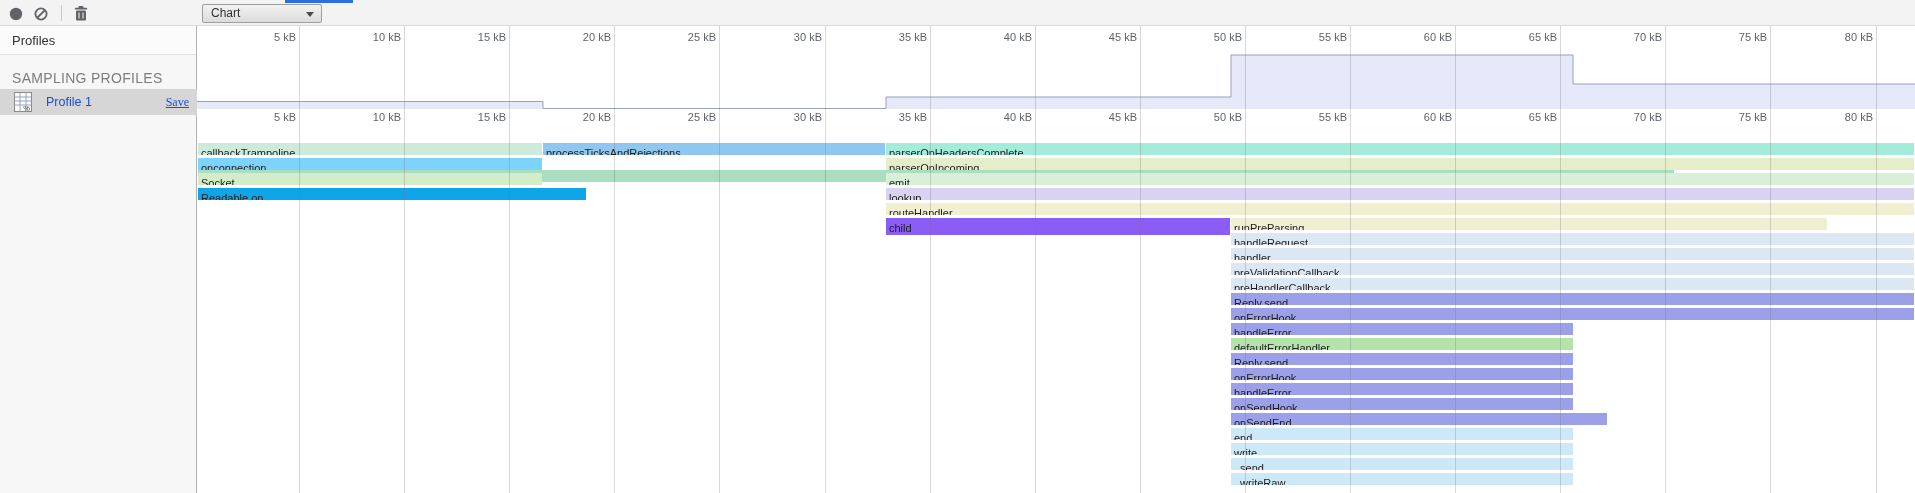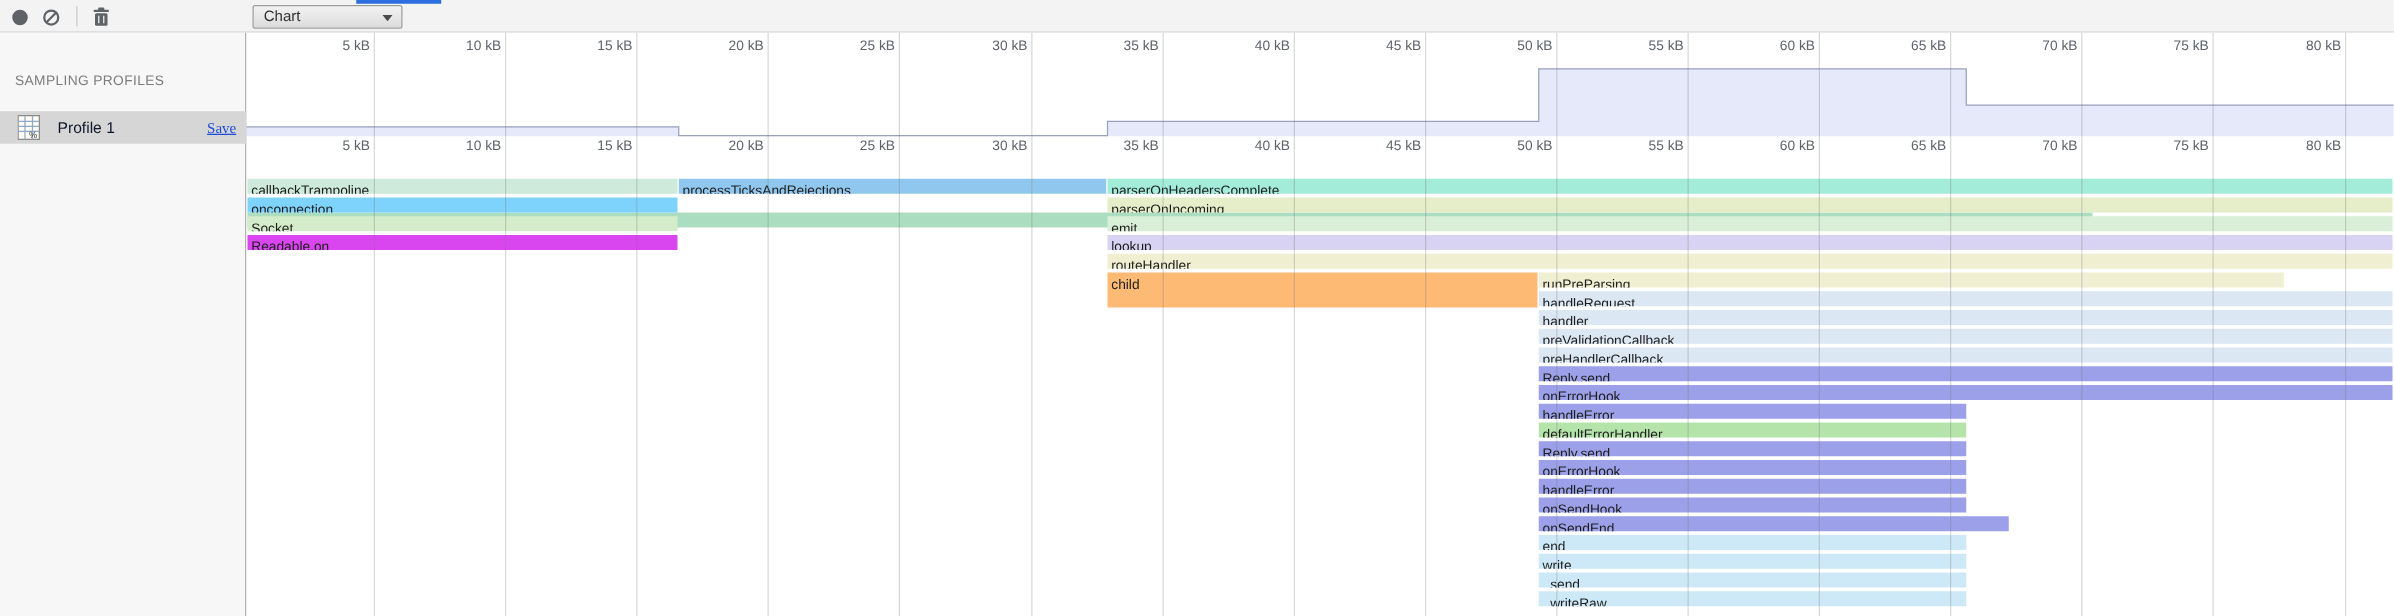--- a/index.html
+++ b/index.html
@@ -18,24 +18,24 @@
     cursor:pointer;z-index:35;}
   #view-select .chev{position:absolute;right:7px;top:7px;width:0;height:0;
     border-left:4px solid transparent;border-right:4px solid transparent;border-top:5px solid #4a4a4a;}
 
   
   #sidebar{position:absolute;left:0;top:26px;width:197px;height:467px;background:#f7f7f7;
     border-right:1px solid #b3b3b3;box-sizing:border-box;z-index:25;}
   #sidebar-header{position:absolute;left:0;top:0;width:100%;height:29px;border-bottom:1px solid #e2e2e2;
     box-sizing:border-box;background:#fbfbfb;}
   #sidebar-title{position:absolute;left:12px;top:7px;font-size:13px;color:#333;}
-  #sidebar-section{position:absolute;left:12px;top:33px;font-size:11px;color:#7d7d7d;letter-spacing:.3px;}
+  #sidebar-section{position:absolute;left:12px;top:44px;font-size:14px;color:#7d7d7d;letter-spacing:.3px;}
   #profile-row{position:absolute;left:0;top:63px;width:197px;height:26px;background:#d6d6d6;cursor:pointer;}
   #profile-icon{position:absolute;left:14px;top:3px;width:18px;height:20px;}
-  #profile-name{position:absolute;left:46px;top:6px;font-size:12.5px;color:#0f172a;}
+  #profile-name{position:absolute;left:46px;top:6px;font-size:12.5px;color:#1d4ed8;}
   #profile-save{position:absolute;right:8px;top:6px;font-size:12px;color:#1d4ed8;
     text-decoration:underline;cursor:pointer;font-family:Liberation Serif, serif;}
 
   
   .gridline{position:absolute;top:26px;height:467px;width:1px;background:rgba(115,115,115,0.28);z-index:12;}
   .tick-label{position:absolute;width:58px;text-align:right;font-size:11px;color:#5f646b;z-index:13;}
   .flame-bar{position:absolute;height:12px;overflow:hidden;white-space:nowrap;z-index:5;}
   .flame-bar span{position:relative;z-index:14;font-size:11px;line-height:12px;color:#1c1c1c;padding-left:3px;}
   .dotted{background-image:radial-gradient(rgba(255,255,255,0.55) 1px, transparent 1.4px);
     background-size:8px 5px;}
@@ -52,24 +52,24 @@
         <polyline points="196,109 196,101.5 543,101.5 543,108.5 886,108.5 886,97 1231,97 1231,55 1573,55 1573,84 1915,84" fill="none" stroke="#98a0ba" stroke-width="1"></polyline>
       </svg>
       <div class="flame-bar" style="left: 198px; top: 128px; width: 1476px; height: 12px; background: rgb(171, 222, 192); margin-top: 42px;"><span>(root)</span></div>
       <div class="flame-bar" style="left: 198px; top: 143px; width: 344px; height: 12px; background: rgb(205, 234, 219);"><span>callbackTrampoline</span></div>
       <div class="flame-bar" style="left: 543px; top: 143px; width: 342px; height: 12px; background: rgb(144, 199, 238);"><span>processTicksAndRejections</span></div>
       <div class="flame-bar" style="left: 886px; top: 143px; width: 1028px; height: 12px; background: rgb(162, 236, 217);"><span>parserOnHeadersComplete</span></div>
       <div class="flame-bar" style="left: 198px; top: 158px; width: 344px; height: 12px; background: #7dd3fc;"><span>onconnection</span></div>
       <div class="flame-bar" style="left: 886px; top: 158px; width: 1028px; height: 12px; background: rgb(229, 238, 201);"><span>parserOnIncoming</span></div>
       <div class="flame-bar" style="left: 198px; top: 173px; width: 344px; height: 12px; background: rgb(213, 236, 202);"><span>Socket</span></div>
       <div class="flame-bar" style="left: 886px; top: 173px; width: 1028px; height: 12px; background: rgb(218, 239, 216);"><span>emit</span></div>
-      <div class="flame-bar" style="left: 198px; top: 188px; width: 344px; height: 12px; background: #d946ef;"><span>Readable.on</span></div>
+      <div class="flame-bar" style="left: 198px; top: 188px; width: 388px; height: 12px; background: #0ea5e9;"><span>Readable.on</span></div>
       <div class="flame-bar" style="left: 886px; top: 188px; width: 1028px; height: 12px; background: rgb(216, 211, 242);"><span>lookup</span></div>
       <div class="flame-bar" style="left: 886px; top: 203px; width: 1028px; height: 12px; background: rgb(240, 239, 209);"><span>routeHandler</span></div>
-      <div class="flame-bar dotted" style="left: 886px; top: 218px; width: 344px; height: 28px; background: #fdba74;"><span>child</span></div>
+      <div class="flame-bar dotted" style="left: 886px; top: 218px; width: 344px; height: 17px; background: #8b5cf6;"><span>child</span></div>
       <div class="flame-bar" style="left: 1231px; top: 218px; width: 596px; height: 12px; background: rgb(240, 239, 209);"><span>runPreParsing</span></div>
       <div class="flame-bar" style="left: 1231px; top: 233px; width: 683px; height: 12px; background: rgb(220, 231, 244);"><span>handleRequest</span></div>
       <div class="flame-bar" style="left: 1231px; top: 248px; width: 683px; height: 12px; background: rgb(220, 231, 244);"><span>handler</span></div>
       <div class="flame-bar" style="left: 1231px; top: 263px; width: 683px; height: 12px; background: rgb(220, 231, 244);"><span>preValidationCallback</span></div>
       <div class="flame-bar" style="left: 1231px; top: 278px; width: 683px; height: 12px; background: rgb(220, 231, 244);"><span>preHandlerCallback</span></div>
       <div class="flame-bar" style="left: 1231px; top: 293px; width: 683px; height: 12px; background: rgb(155, 160, 233);"><span>Reply.send</span></div>
       <div class="flame-bar" style="left: 1231px; top: 308px; width: 683px; height: 12px; background: rgb(155, 160, 233);"><span>onErrorHook</span></div>
       <div class="flame-bar" style="left: 1231px; top: 323px; width: 342px; height: 12px; background: rgb(155, 160, 233);"><span>handleError</span></div>
       <div class="flame-bar" style="left: 1231px; top: 338px; width: 342px; height: 12px; background: rgb(181, 228, 171);"><span>defaultErrorHandler</span></div>
       <div class="flame-bar" style="left: 1231px; top: 353px; width: 342px; height: 12px; background: rgb(155, 160, 233);"><span>Reply.send</span></div>
@@ -148,20 +148,23 @@
       <line x1="12" y1="9.5" x2="12" y2="15.5" stroke="#f3f3f3" stroke-width="1"></line>
     </svg>
     <div id="view-select">
       <span>Chart</span>
       <span class="chev"></span>
     </div>
   </div>
   <div id="active-tab-strip" style="background: rgb(45, 111, 224);"></div>
 
   <div id="sidebar">
+    <div id="sidebar-header">
+      <div id="sidebar-title">Profiles</div>
+    </div>
     <div id="sidebar-section">SAMPLING PROFILES</div>
     <div id="profile-row">
       <svg id="profile-icon" viewBox="0 0 18 20">
         <rect x="0.5" y="0.5" width="17" height="19" fill="#fdfdf4" stroke="#8a8a8a"></rect>
         <line x1="0.5" y1="5" x2="17.5" y2="5" stroke="#8fa8cc" stroke-width="1"></line>
         <line x1="0.5" y1="9" x2="17.5" y2="9" stroke="#8fa8cc" stroke-width="1"></line>
         <line x1="0.5" y1="13" x2="17.5" y2="13" stroke="#8fa8cc" stroke-width="1"></line>
         <line x1="6" y1="0.5" x2="6" y2="19.5" stroke="#8fa8cc" stroke-width="1"></line>
         <line x1="12" y1="0.5" x2="12" y2="19.5" stroke="#8fa8cc" stroke-width="1"></line>
         <text x="9.2" y="18.6" font-size="7.5" fill="#444" font-family="Liberation Sans, sans-serif">%</text>

